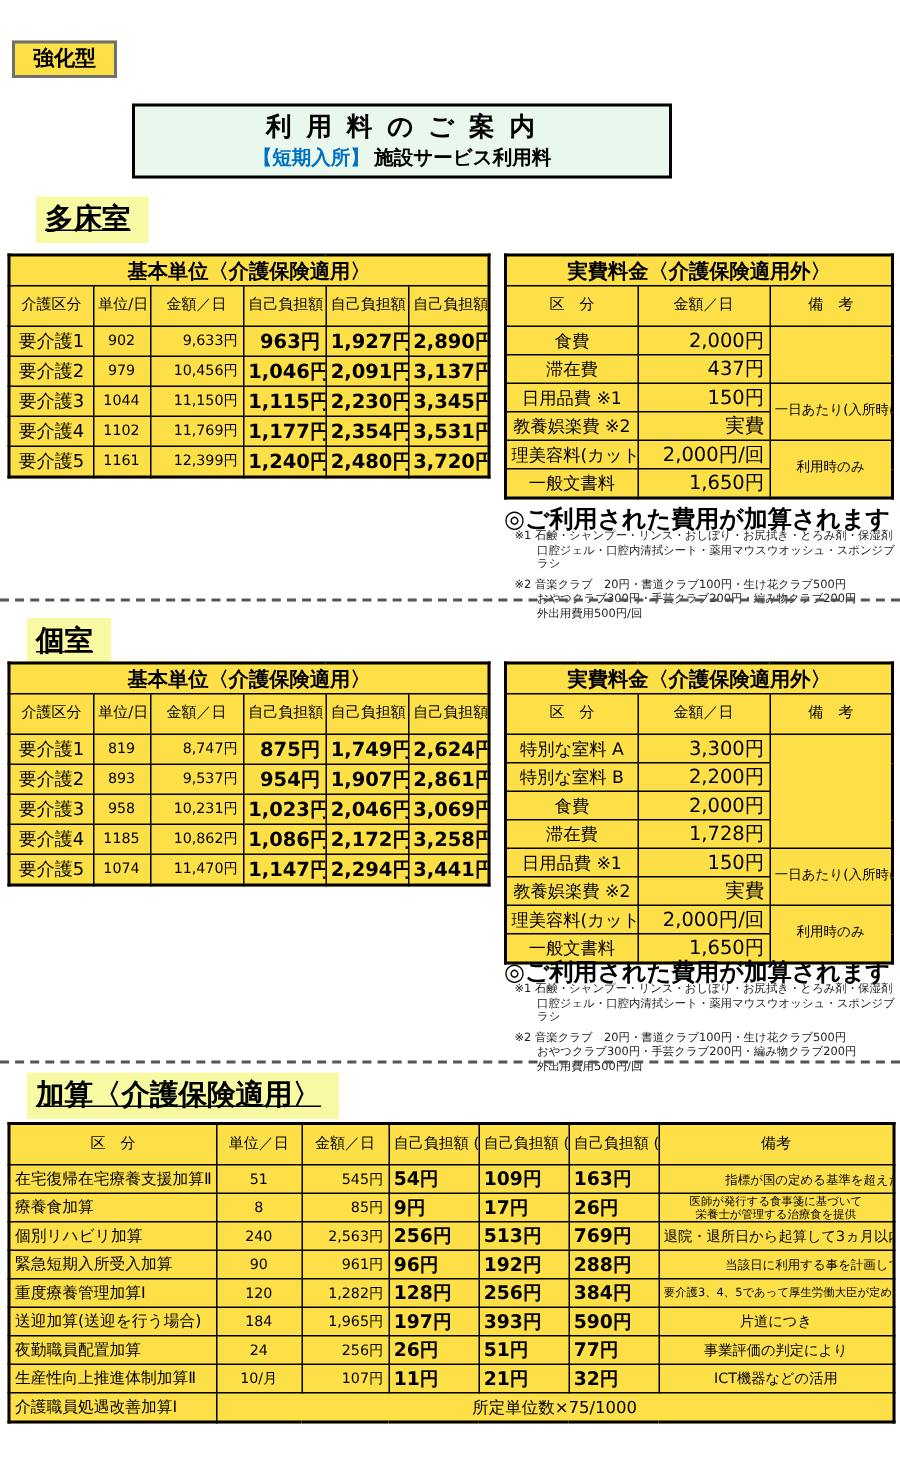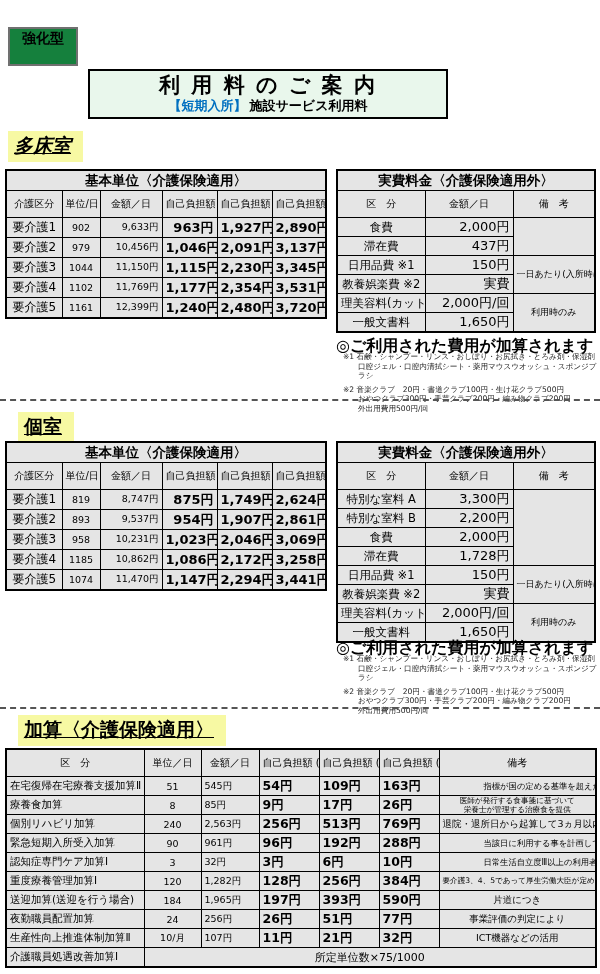--- a/index.html
+++ b/index.html
@@ -1,36 +1,36 @@
 <!DOCTYPE html>
 <html><head>
 <meta charset="utf-8">
 <style>
   html,body{margin:0;padding:0;background:#fff;}
   body{font-family:"DejaVu Sans","Liberation Sans",sans-serif;color:#000;}
   #page{position:relative;width:600px;height:974px;background:#fff;overflow:hidden;}
 
-  .badge{position:absolute;left:8px;top:27px;background:#15803d;border:2px solid #707070;
-         padding:1px 12px 16px;font-size:14px;font-weight:bold;}
+  .badge{position:absolute;left:8px;top:27px;background:#fde047;border:2px solid #707070;
+         padding:1px 12px 2px;font-size:14px;font-weight:bold;}
   .hdr-right{position:absolute;right:6px;top:31px;text-align:right;font-size:9.5px;line-height:15px;}
 
   .title-box{position:absolute;left:88px;top:69px;width:356px;border:2px solid #000;
              background:#e9f7ec;text-align:center;padding:2px 0 4px;}
-  .title-main{font-size:21px;font-weight:bold;letter-spacing:2px;line-height:25px;}
+  .title-main{font-size:17px;font-weight:bold;letter-spacing:2px;line-height:25px;}
   .title-sub{font-size:13px;font-weight:bold;line-height:15px;}
   .blue{color:#0070c0;}
   .title-sub .rest{margin-left:3px;}
 
   .sec-head{position:absolute;background:#f7f9a3;font-weight:bold;font-size:19px;
             padding:2px 12px 3px 6px;text-decoration:underline;}
-  #sec-multibed{left:8px;top:131px;font-style:italic;}
+  #sec-multibed{left:24px;top:131px;}
   #sec-private{left:18px;top:412px;}
   #sec-addon{left:18px;top:715px;}
 
-  table.t{position:absolute;border-collapse:collapse;table-layout:fixed;background:#e5e5e5;
+  table.t{position:absolute;border-collapse:collapse;table-layout:fixed;background:#fde047;
           border:2px solid #000;}
   table.t td{border:1px solid #000;overflow:hidden;white-space:nowrap;padding:0 3px;}
   td.tt{font-weight:bold;font-size:13.5px;text-align:center;border-bottom:2px solid #000;
         padding:2px 0;height:19px;}
   td.hc{font-size:10px;text-align:center;border-bottom:2px solid #000;padding:2px 1px;
         white-space:pre-line;line-height:12px;height:26px;}
 
   .basic td.d{height:19px;}
   td.rl{font-size:12px;text-align:center;}
   td.uv{font-size:9.5px;text-align:center;}
@@ -58,21 +58,21 @@
 
   #basic-multibed{left:5px;top:169px;width:320px;}
   #jippi-multibed{left:336px;top:169px;width:258px;}
   #basic-private{left:5px;top:441px;width:320px;}
   #jippi-private{left:336px;top:441px;width:258px;}
 
   #addon{left:5px;top:748px;width:590px;}
   .addon td.d{height:18px;}
   td.al{font-size:10.5px;text-align:left;padding-left:3px;}
   td.auv{font-size:9.5px;text-align:center;}
-  td.aav{font-size:9.5px;text-align:left;padding-right:5px;}
+  td.aav{font-size:9.5px;text-align:right;padding-right:5px;}
   td.acv{font-size:12.5px;font-weight:bold;text-align:left;padding-right:4px;}
   td.ar{font-size:9.5px;text-align:center;}
   td.ar.s1{font-size:8.3px;padding-left:44px;}
   td.ar.s2{font-size:7.6px;}
   td.ar.pre{white-space:pre-line;line-height:9px;}
   td.merged{font-size:11px;text-align:center;}
 </style>
 </head>
 <body>
 
@@ -404,29 +404,20 @@
     <tr>
           <td class="al d">緊急短期入所受入加算</td>
           <td class="auv d">90</td>
           <td class="aav d">961円</td>
           <td class="acv d dbl">96円</td>
           <td class="acv d dbl">192円</td>
           <td class="acv d dbl">288円</td>
           <td class="ar s1 d">当該日に利用する事を計画していない場合</td>
         </tr>
     <tr>
-          <td class="al d">認知症専門ケア加算Ⅰ</td>
-          <td class="auv d">3</td>
-          <td class="aav d">32円</td>
-          <td class="acv d dbl">3円</td>
-          <td class="acv d dbl">6円</td>
-          <td class="acv d dbl">10円</td>
-          <td class="ar s1 d">日常生活自立度Ⅲ以上の利用者が50%以上</td>
-        </tr>
-    <tr>
           <td class="al d">重度療養管理加算Ⅰ</td>
           <td class="auv d">120</td>
           <td class="aav d">1,282円</td>
           <td class="acv d dbl">128円</td>
           <td class="acv d dbl">256円</td>
           <td class="acv d dbl">384円</td>
           <td class="ar s2 d">要介護3、4、5であって厚生労働大臣が定める状態</td>
         </tr>
     <tr>
           <td class="al d">送迎加算(送迎を行う場合)</td>

